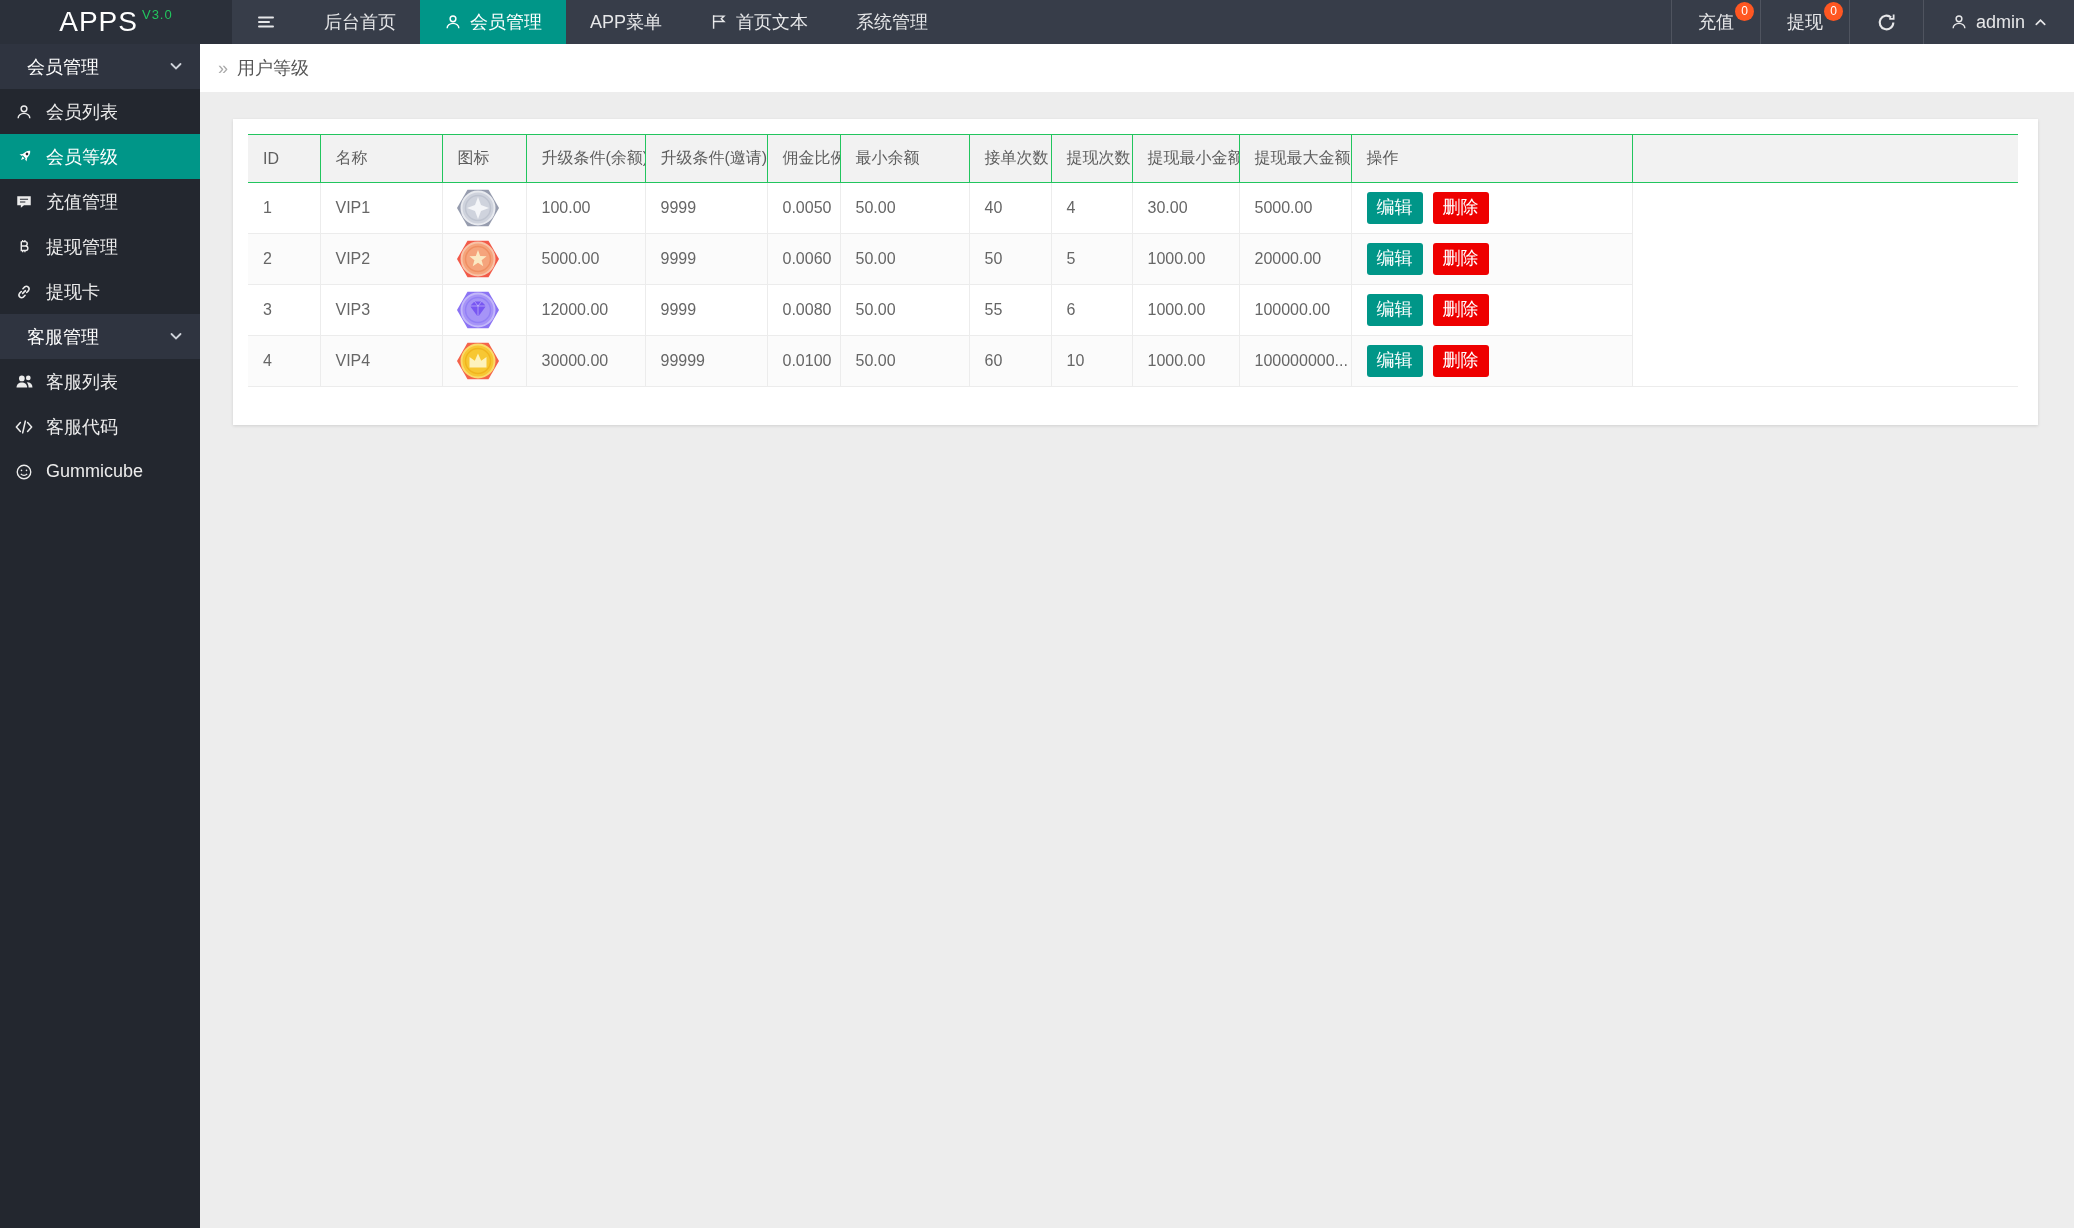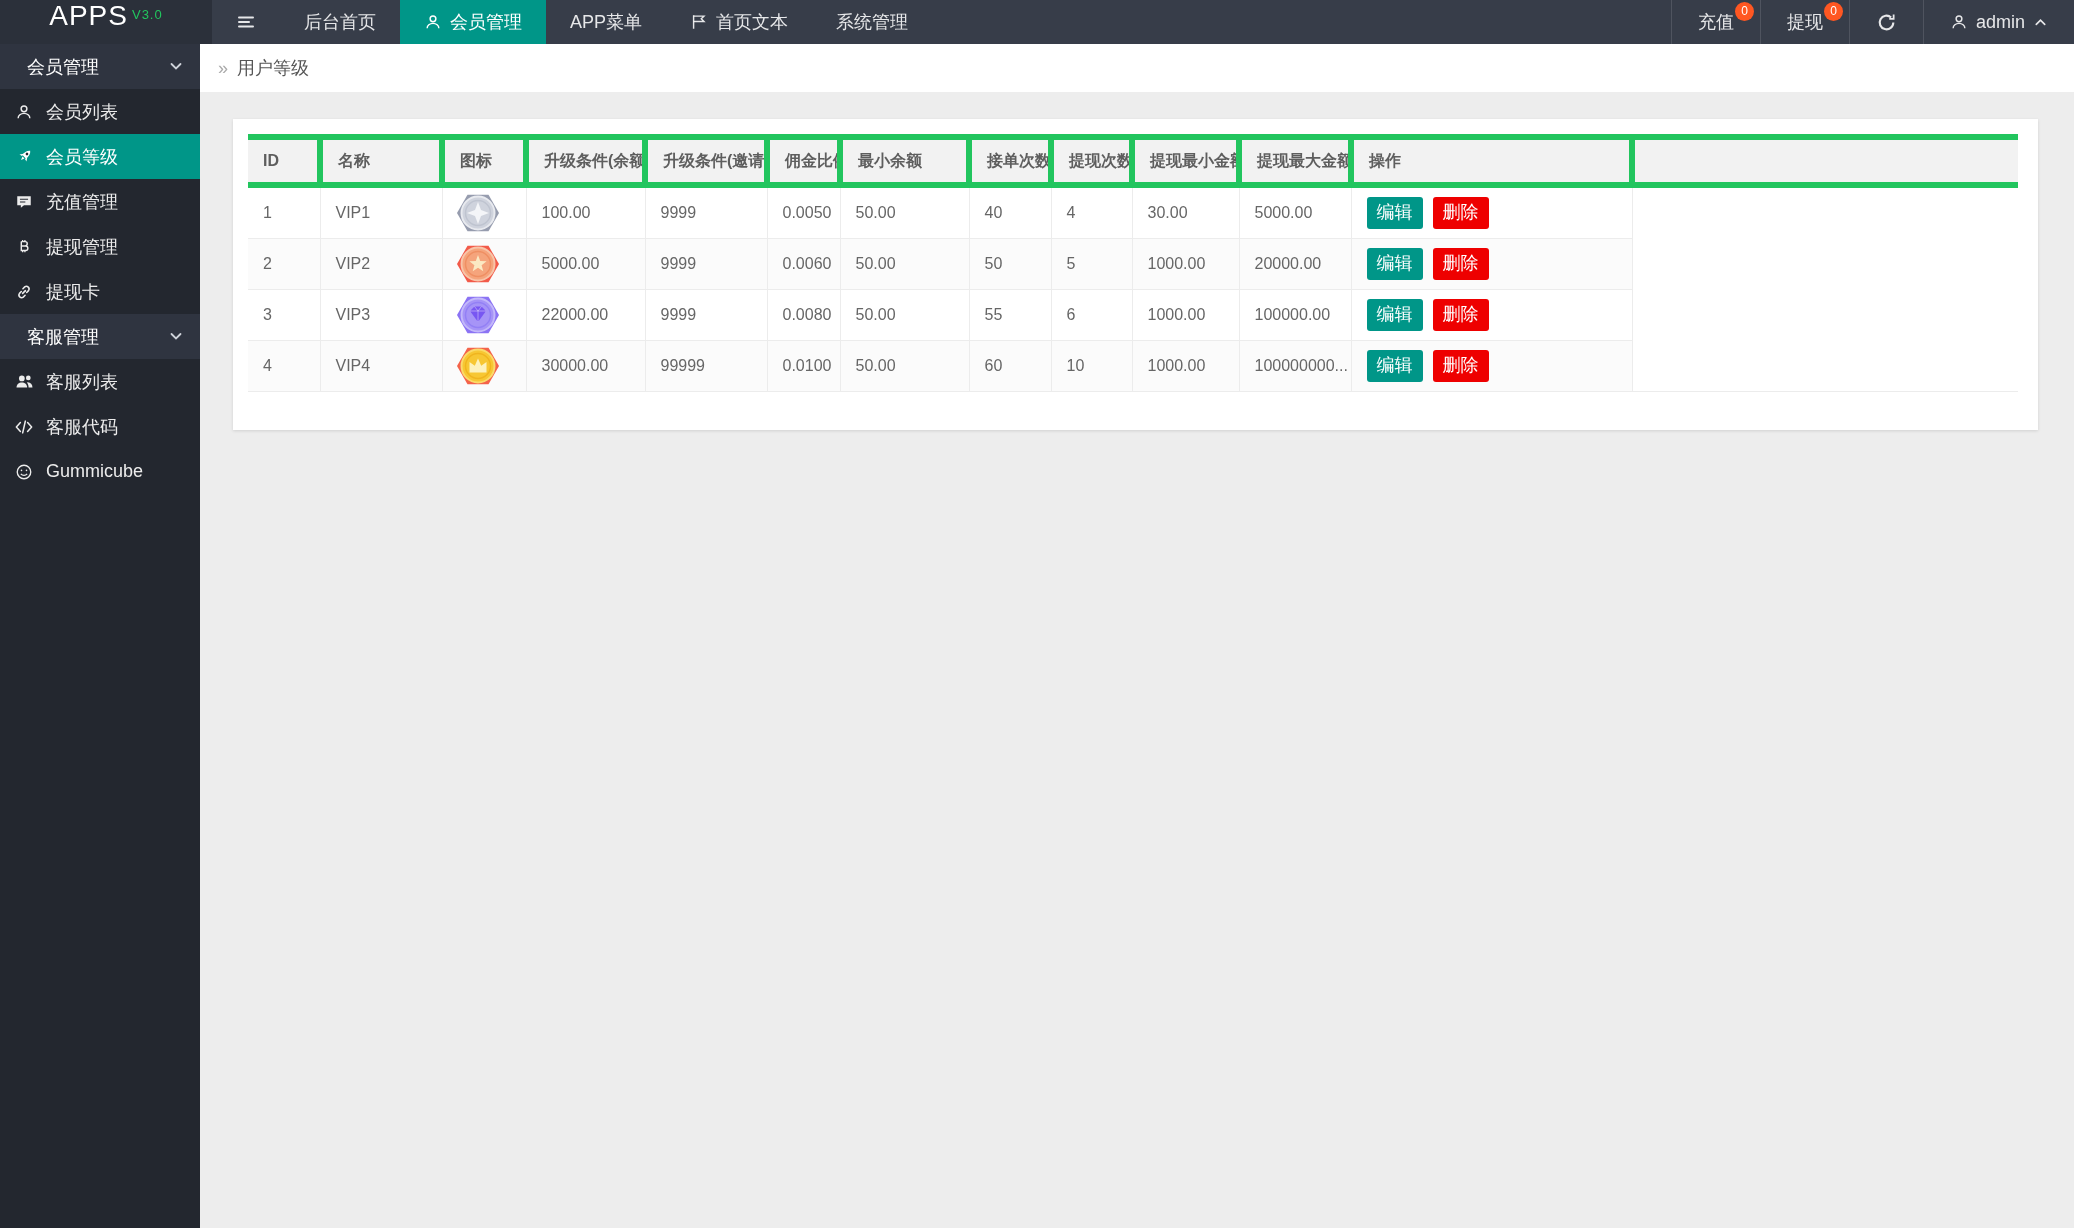--- a/index.html
+++ b/index.html
@@ -8,22 +8,22 @@
     font-family: "Liberation Sans", "DejaVu Sans", sans-serif;
     background: #ededed;
     color: #666;
   }
   
   .navbar {
     position: absolute; top:0; left:0; width:2074px; height:44px;
     background:#373d49; display:flex; align-items:stretch; z-index:20;
   }
   .logo {
-    width:212px; background:#2b303a; color:#fff;
-    display:flex; align-items:flex-start; justify-content:center; gap:4px;
+    width:232px; background:#2b303a; color:#fff;
+    display:flex; align-items:center; justify-content:center; gap:4px;
     font-size:28px; letter-spacing:1px;
   }
   .logo .ver { font-size:13px; align-self:flex-start; margin-top:7px; color:#22c55e; }
   .nav-left { display:flex; align-items:stretch; }
   .nav-item {
     display:flex; align-items:center; gap:8px; padding:0 24px;
     color:rgba(255,255,255,.88); font-size:18px; cursor:pointer; white-space:nowrap;
   }
   .nav-item.active { background:#009688; color:#fff; }
   .nav-item .icon { display:flex; align-items:center; }
@@ -56,22 +56,22 @@
   }
   .crumb-sep { color:#aaa; }
   .crumb-title { color:#555; }
   .card {
     margin:27px 36px 0 33px; background:#fff;
     box-shadow:0 1px 3px rgba(0,0,0,.12);
     padding:15px 20px 38px 15px;
   }
   table { width:100%; border-collapse:collapse; table-layout:fixed; font-size:16px; color:#666; }
   th {
-    background:#f2f2f2; height:48px; font-weight:bold; color:#5e5e5e;
-    text-align:left; padding:0 15px; border:6px solid #22c55e;
+    background:#f2f2f2; height:48px; font-weight:normal; color:#5e5e5e;
+    text-align:left; padding:0 15px; border:1px solid #22c55e;
     white-space:nowrap; overflow:hidden;
   }
   th:first-child { border-left:none; }
   th.filler-th { border-right:none; }
   td {
     height:51px; padding:0 15px; border-right:1px solid #ececec;
     border-bottom:1px solid #ececec; white-space:nowrap; overflow:hidden;
   }
   tr:nth-child(even) td { background:#fbfbfb; }
   td.filler { border-right:none; background:#fff !important; }
@@ -353,21 +353,21 @@
             <td>VIP3</td>
             <td class="icon-cell">
               <svg viewBox="0 0 46 46" width="46" height="46">
                 <polygon points="2,23 12.5,4.8 33.5,4.8 44,23 33.5,41.2 12.5,41.2" fill="#8b73f4"></polygon>
                 <circle cx="23" cy="23" r="16.5" fill="#a694f7" stroke="#c3b8fa" stroke-width="2"></circle>
                 <circle cx="23" cy="23" r="12.5" fill="none" stroke="#9380f5" stroke-width="1.5"></circle>
                 <polygon points="15,19 19.5,14.5 26.5,14.5 31,19 23,30" fill="#7857f2"></polygon>
                 <path d="M15 19H31M19.5 14.5 23 19 26.5 14.5M23 19V30" stroke="rgba(255,255,255,.4)" stroke-width="1" fill="none"></path>
               </svg>
             </td>
-            <td>22000.00</td>
+            <td>12000.00</td>
             <td>9999</td>
             <td>0.0080</td>
             <td>50.00</td>
             <td>55</td>
             <td>6</td>
             <td>1000.00</td>
             <td>100000.00</td>
             <td><button class="btn btn-edit">编辑</button><button class="btn btn-del">删除</button></td>
           </tr>
           <tr>

